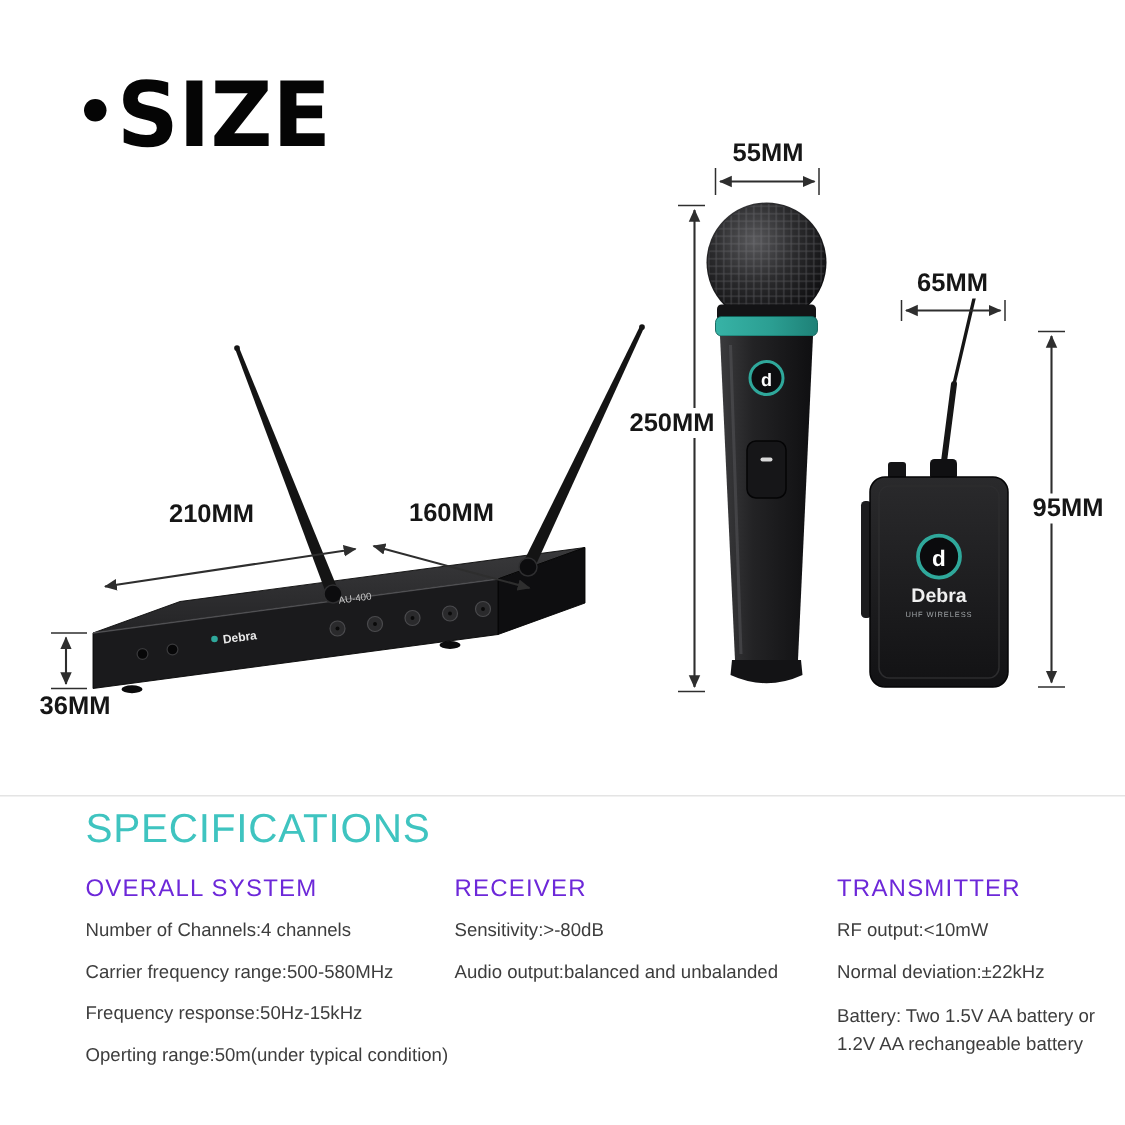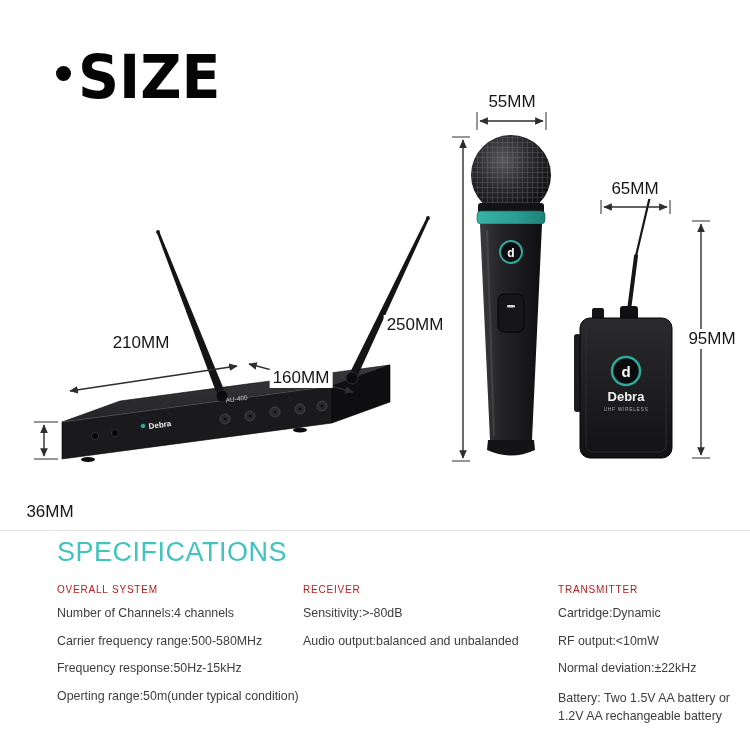--- a/index.html
+++ b/index.html
@@ -7,33 +7,33 @@
   body { font-family:"Liberation Sans", sans-serif; }
   .page { position:relative; width:750px; height:750px; background:#ffffff; overflow:hidden; }
 
   .title { position:absolute; left:56px; top:44px; display:flex; align-items:flex-start; }
   .title-dot { width:15px; height:15px; border-radius:50%; background:#050505; margin:22px 7px 0 0; }
   .title-text { font-family:"DejaVu Sans", sans-serif; font-size:60px; font-weight:800; color:#050505;
                 letter-spacing:0px; line-height:1.1; transform:scaleX(.95); transform-origin:left center; }
 
   svg.diagram { position:absolute; left:0; top:0; }
 
-  .dim-label { position:absolute; transform:translateX(-50%); font-size:17px; font-weight:400;
+  .dim-label { position:absolute; transform:translateX(-50%); font-size:17px; font-weight:700;
                color:#161616; background:#ffffff; padding:0 3px; white-space:nowrap; }
 
   .divider { position:absolute; left:0; top:530px; width:750px; height:1px; background:#e4e4e4; }
 
   .specs-heading { position:absolute; left:57px; top:537px; font-size:27px; font-weight:400;
                    color:#3fc4c0; letter-spacing:.5px; }
 
   .spec-col { position:absolute; top:584px; }
   .col-0 { left:57px;  width:248px; }
   .col-1 { left:303px; width:252px; }
   .col-2 { left:558px; width:190px; }
-  .spec-col-title { font-size:10px; font-weight:500; color:#b91c1c; letter-spacing:.8px; margin-bottom:11px; }
+  .spec-col-title { font-size:16px; font-weight:500; color:#6d28d9; letter-spacing:.8px; margin-bottom:11px; }
   .spec-item { font-size:12.4px; color:#3d3d3d; margin-bottom:13.5px; white-space:nowrap; }
   .spec-item.wrap { white-space:normal; line-height:1.5; width:188px; }
 </style>
 </head>
 <body>
 
 <div class="page">
 
   <div class="title">
     <div class="title-dot"></div>
@@ -161,24 +161,24 @@
       <line x1="601" y1="200" x2="601" y2="214" stroke-width="1"></line>
       <line x1="670" y1="200" x2="670" y2="214" stroke-width="1"></line>
       <line x1="604" y1="207" x2="667" y2="207" marker-start="url(#ah)" marker-end="url(#ah)"></line>
       <line x1="692" y1="221" x2="710" y2="221" stroke-width="1"></line>
       <line x1="692" y1="458" x2="710" y2="458" stroke-width="1"></line>
       <line x1="701" y1="224" x2="701" y2="455" marker-start="url(#ah)" marker-end="url(#ah)"></line>
     </g>
   </svg>
 
   <div class="dim-label" style="left:141px; top:333px;">210MM</div>
-  <div class="dim-label" style="left:301px; top:332px;margin-top:36px;">160MM</div>
-  <div class="dim-label" style="left:50px; top:461px;margin-top:41px;">36MM</div>
+  <div class="dim-label" style="left:301px; top:332px;">160MM</div>
+  <div class="dim-label" style="left:50px; top:461px;">36MM</div>
   <div class="dim-label" style="left:512px; top:92px;">55MM</div>
-  <div class="dim-label" style="left:415px; top:272px;margin-top:43px;">250MM</div>
+  <div class="dim-label" style="left:448px; top:272px;">250MM</div>
   <div class="dim-label" style="left:635px; top:179px;">65MM</div>
   <div class="dim-label" style="left:712px; top:329px;">95MM</div>
 
   <div class="divider"></div>
 
   <div class="specs-heading">SPECIFICATIONS</div>
 
   <div class="spec-col col-0">
     <div class="spec-col-title">OVERALL SYSTEM</div>
     <div class="spec-item">Number of Channels:4 channels</div>
@@ -188,19 +188,18 @@
   </div>
 
   <div class="spec-col col-1">
     <div class="spec-col-title">RECEIVER</div>
     <div class="spec-item">Sensitivity:&gt;-80dB</div>
     <div class="spec-item">Audio output:balanced and unbalanded</div>
   </div>
 
   <div class="spec-col col-2">
     <div class="spec-col-title">TRANSMITTER</div>
-    <div class="spec-item">Cartridge:Dynamic</div>
     <div class="spec-item">RF output:&lt;10mW</div>
     <div class="spec-item">Normal deviation:±22kHz</div>
     <div class="spec-item wrap">Battery: Two 1.5V AA battery or 1.2V AA rechangeable battery</div>
   </div>
 
 </div>
 
 </body></html>

